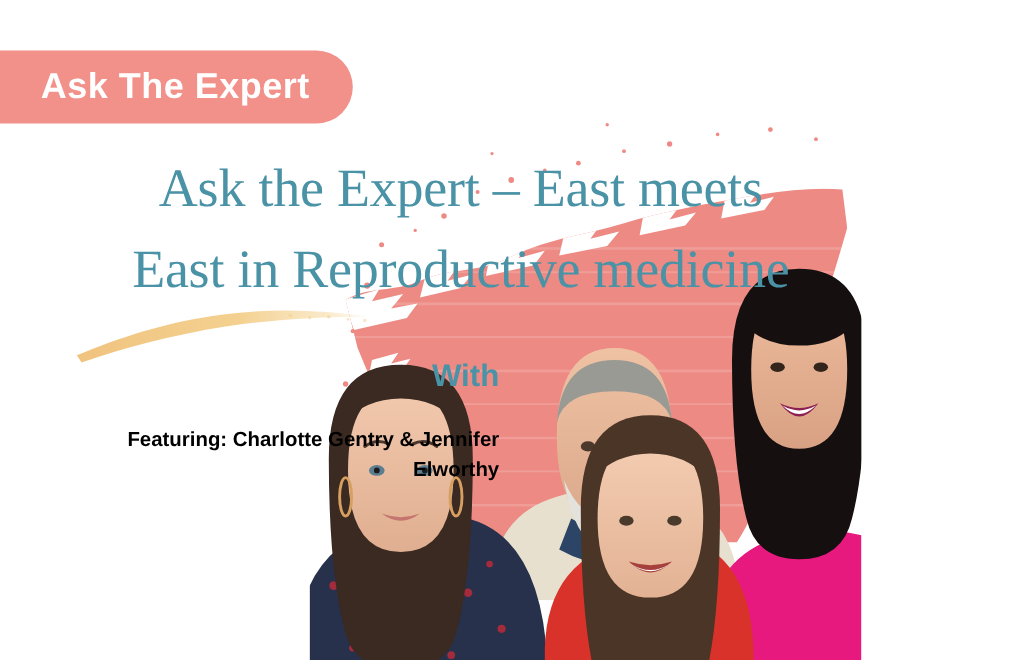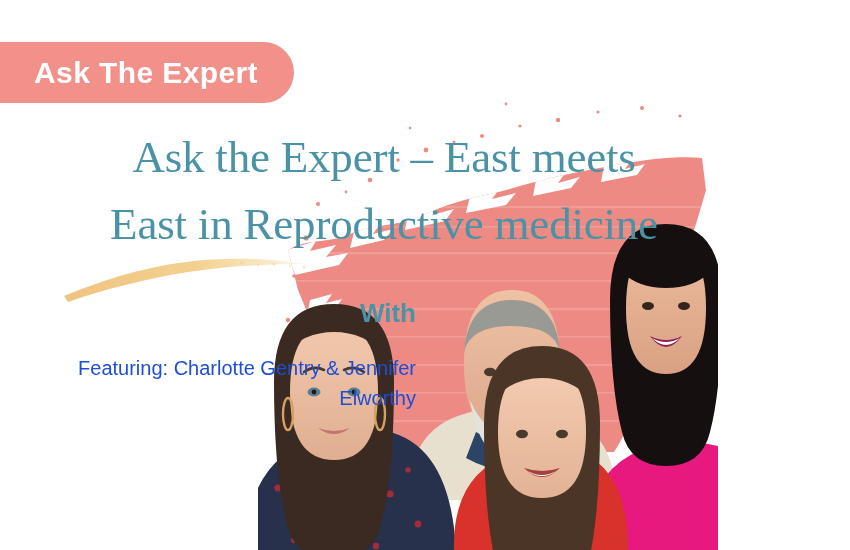--- a/index.html
+++ b/index.html
@@ -102,24 +102,24 @@
   .bio b, .bio strong {
     color: #3E8DA3;
     font-weight: 700;
   }
   .bio-amp {
     display: block;
     line-height: 1.35;
   }
   .featuring {
     margin: 28px 0 0 0;
-    color: #1d4ed8;
-    font-family: "Liberation Sans", sans-serif;
-    font-size: 20px;
-    font-weight: 400;
+    color: #000000;
+    font-family: "Liberation Sans", sans-serif;
+    font-size: 17px;
+    font-weight: 700;
     line-height: 1.48;
   }
 
   
   .art {
     position: absolute;
     right: 0;
     top: 0;
     width: 460px;
     height: 550px;

